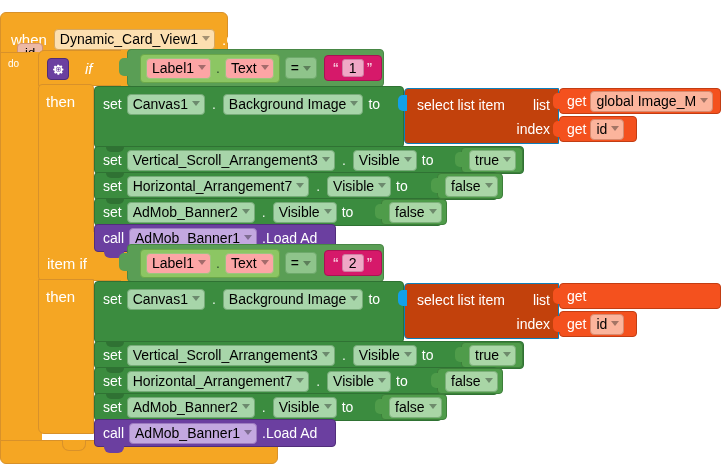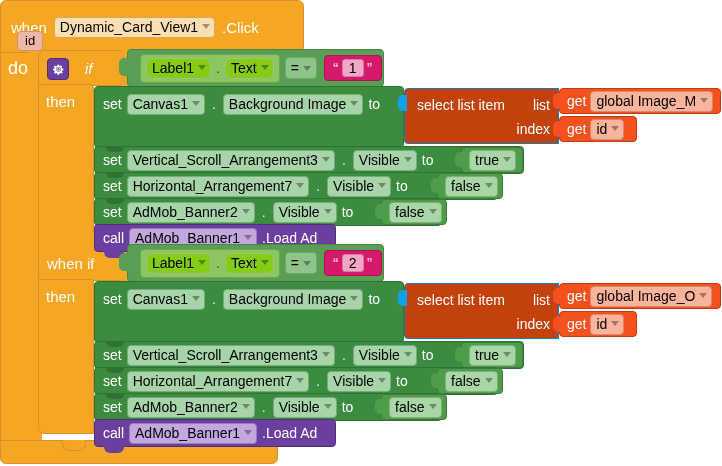--- a/index.html
+++ b/index.html
@@ -24,49 +24,49 @@
   }
   .caret{
     width:0;height:0;border-left:4px solid transparent;border-right:4px solid transparent;
     border-top:5px solid rgba(0,0,0,.35);display:inline-block;margin-left:1px;
   }
   .lbl{white-space:nowrap;}
   .w{color:#fff;}
 
   
   .evt{background:#f5a623;border:1px solid #d8912a;}
-  .evt-top{left:0;top:0;width:304px;height:54px;border-radius:6px 6px 0 0;}
+  .evt-top{left:0;top:12px;width:228px;height:54px;border-radius:6px 6px 0 0;}
   .evt-left{left:0;top:52px;width:38px;height:398px;border-radius:0;}
   .evt-bottom{left:0;top:440px;width:278px;height:24px;border-radius:0 0 6px 6px;}
   .evt-fill{left:26px;top:52px;width:16px;height:392px;background:#f5a623;border:none;}
   .evt-field{background:#fcdfb0;border-color:#d6a75f;}
   .id-chip{
     position:absolute;left:16px;top:30px;background:#edb9a4;border:1px solid #cf9179;
     border-radius:4px;padding:1px 7px 2px;font-size:13px;line-height:15px;
   }
-  .evt-word{position:absolute;color:#fff;font-size:18px;}
+  .evt-word{position:absolute;color:#fff;font-size:10px;}
 
   
   .ctl{background:#f5a623;border:1px solid #d8912a;}
   .gear{
     position:absolute;width:20px;height:20px;border-radius:4px;background:#6b3fa0;
     border:1px solid #4e2c78;display:flex;align-items:center;justify-content:center;
   }
   .gear svg{display:block;}
 
   
   .setb{background:#3b8c3f;border:1px solid #2f7233;}
   .set-field{background:#a7d5a9;border-color:#77ab79;}
   .set-word{color:#fff;font-size:14px;}
   .dot{color:#e8f3e8;font-size:14px;padding:0 2px;}
 
   
   .cmp{background:#5a9e55;border:1px solid #488745;}
   .getprop{background:#8cc663;border:1px solid #6ba849;border-radius:4px;}
-  .gp-field{background:#84cc16;border-color:#9cc47f;border-radius:7px;}
+  .gp-field{background:#fca5a5;border-color:#9cc47f;}
   .eqb{background:#8fc48b;border:1px solid #6ea96b;border-radius:4px;}
 
   
   .logic{background:#4f9c4a;border:1px solid #3d7f3a;}
   .logic-field{background:#a9d6a6;border-color:#7db07a;}
 
   
   .txtb{background:#d6196a;border:1px solid #a81353;border-radius:4px;}
   .txt-field{background:#f0a8c6;border:1px solid #cf7fa3;border-radius:3px;padding:0 6px;}
   .quote{color:#f6c7da;font-size:12px;padding:0 3px;font-weight:bold;}
@@ -111,21 +111,21 @@
     </svg>
   </div>
   <span class="abs w" style="left:46px;top:9px;font-size:15px;font-style:italic;">if</span>
 </div>
 
 <div class="blk ctl" style="left:38px;top:84px;width:56px;height:152px;"></div>
 <span class="abs w" style="left:46px;top:93px;font-size:15px;">then</span>
 <div class="abs" style="left:121px;top:50px;width:22px;height:36px;background:#f5a623;"></div>
 
 <div class="blk ctl" style="left:38px;top:245px;width:102px;height:36px;">
-  <span class="abs w" style="left:8px;top:9px;font-size:15px;">when if</span>
+  <span class="abs w" style="left:8px;top:9px;font-size:15px;">item if</span>
 </div>
 <div class="blk ctl" style="left:38px;top:279px;width:56px;height:155px;border-radius:0 0 0 6px;"></div>
 <span class="abs w" style="left:46px;top:288px;font-size:15px;">then</span>
 <div class="abs" style="left:121px;top:245px;width:22px;height:36px;background:#f5a623;"></div>
 <div class="abs" style="left:38px;top:232px;width:102px;height:16px;background:#f5a623;border-left:1px solid #d8912a;border-right:1px solid #d8912a;"></div>
 
 <div class="blk cmp" style="left:127px;top:49px;width:257px;height:38px;">
   <div class="row" style="padding-left:12px;gap:5px;">
     <span class="getprop" style="display:inline-flex;align-items:center;gap:3px;padding:3px 5px;">
       <span class="field gp-field">
@@ -319,24 +319,20 @@
 
 <div class="blk lst" style="left:404px;top:283px;width:155px;height:56px;border-radius:4px 0 0 4px;">
   <span class="abs w" style="left:12px;top:8px;font-size:14px;">select list item</span>
   <span class="abs w" style="right:8px;top:8px;font-size:14px;">list</span>
   <span class="abs w" style="right:8px;top:32px;font-size:14px;">index</span>
 </div>
 
 <div class="blk getb" style="left:559px;top:283px;width:162px;height:26px;">
   <div class="row" style="padding-left:7px;gap:4px;">
     <span class="w" style="font-size:14px;">get</span>
-    <span class="field get-field">
-      <span>global Image_O</span>
-      <i class="caret"></i>
-    </span>
   </div>
 </div>
 
 <div class="blk getb" style="left:559px;top:311px;width:78px;height:26px;">
   <div class="row" style="padding-left:7px;gap:4px;">
     <span class="w" style="font-size:14px;">get</span>
     <span class="field get-field">
       <span>id</span>
       <i class="caret"></i>
     </span>

